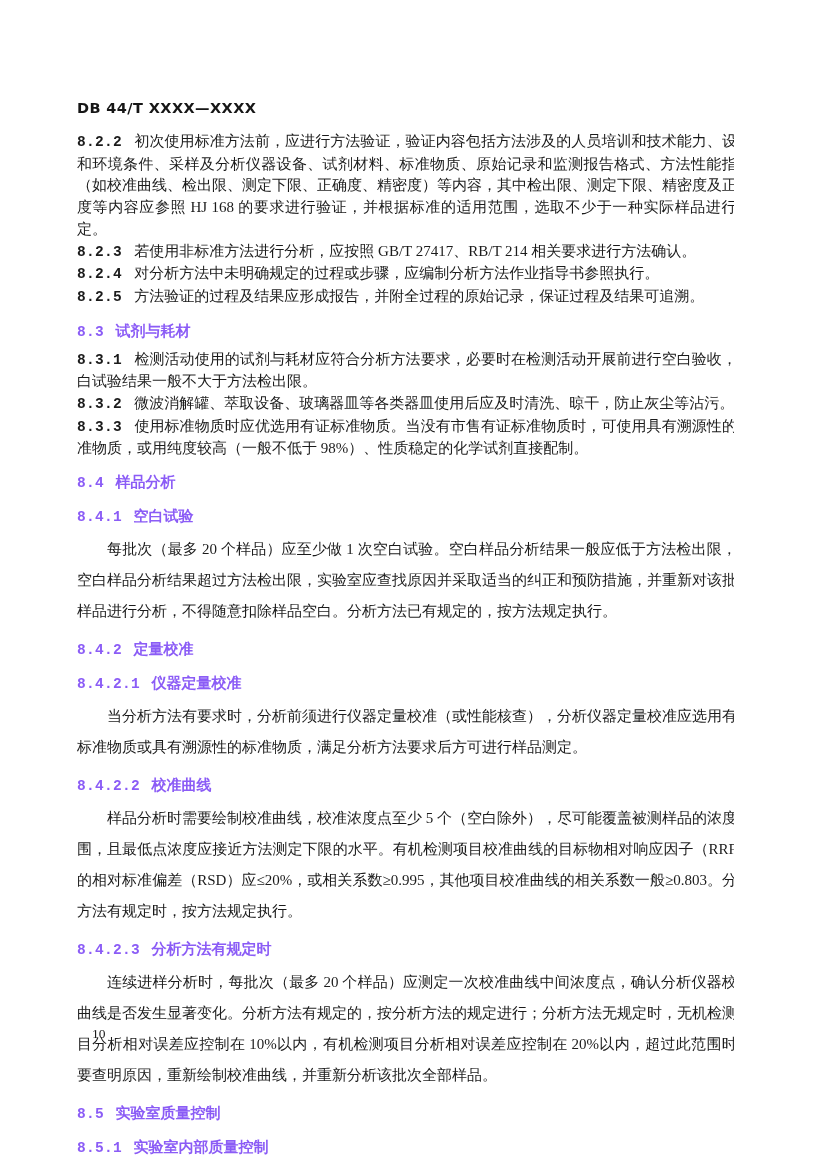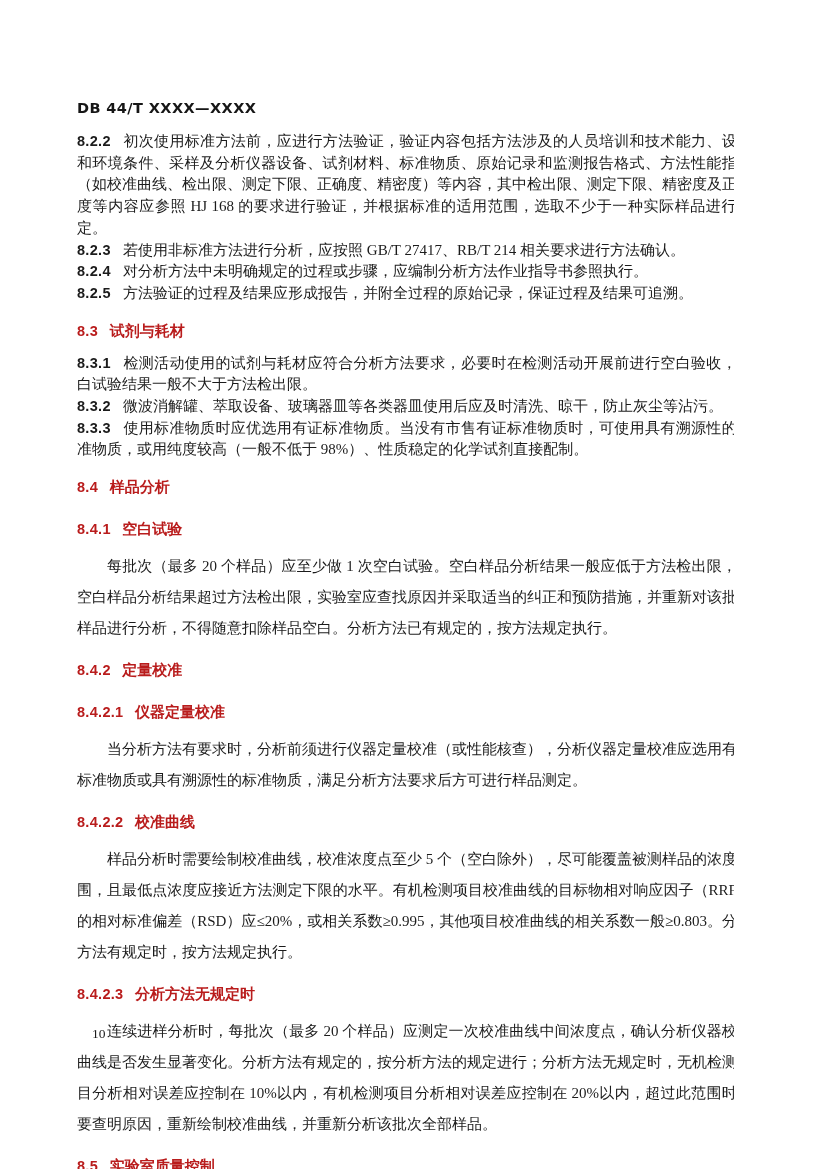--- a/index.html
+++ b/index.html
@@ -31,33 +31,33 @@
     margin: 0 0 12px 0;
     color: #161616;
   }
   p.clause {
     margin: 0;
     font-size: 15px;
     line-height: 21.7px;
     text-align: justify;
   }
   .cnum {
-    font-family: Liberation Sans, sans-serif;
+    font-family: Liberation Mono, monospace;
     font-weight: 700;
     font-size: 14.5px;
     margin-right: 0.85em;
     letter-spacing: 0.3px;
   }
   .hd {
     font-family: "DejaVu Sans", "Liberation Sans", sans-serif;
     font-weight: 700;
     font-size: 15px;
-    line-height: 31px;
+    line-height: 22px;
     margin: 11px 0 6px 0;
-    color: #b91c1c;
+    color: #8b5cf6;
   }
   .hd .cnum { margin-right: 0.8em; }
   p.indent {
     margin: 6px 0 0 0;
     font-size: 15px;
     line-height: 31px;
     text-align: justify;
     text-indent: 2em;
   }
   .page-number {
@@ -102,21 +102,21 @@
     <h4 class="hd"><span class="cnum">8.4.2</span><span>定量校准</span></h4>
 
     <h5 class="hd"><span class="cnum">8.4.2.1</span><span>仪器定量校准</span></h5>
 
     <p class="indent">当分析方法有要求时，分析前须进行仪器定量校准（或性能核查），分析仪器定量校准应选用有证标准物质或具有溯源性的标准物质，满足分析方法要求后方可进行样品测定。</p>
 
     <h5 class="hd"><span class="cnum">8.4.2.2</span><span>校准曲线</span></h5>
 
     <p class="indent">样品分析时需要绘制校准曲线，校准浓度点至少 5 个（空白除外），尽可能覆盖被测样品的浓度范围，且最低点浓度应接近方法测定下限的水平。有机检测项目校准曲线的目标物相对响应因子（RRF）的相对标准偏差（RSD）应≤20%，或相关系数≥0.995，其他项目校准曲线的相关系数一般≥0.803。分析方法有规定时，按方法规定执行。</p>
 
-    <h5 class="hd"><span class="cnum">8.4.2.3</span><span>分析方法无规定时</span></h5>
+    <h5 class="hd"><span class="cnum">8.4.2.3</span><span>分析方法有规定时</span></h5>
 
     <p class="indent">连续进样分析时，每批次（最多 20 个样品）应测定一次校准曲线中间浓度点，确认分析仪器校准曲线是否发生显著变化。分析方法有规定的，按分析方法的规定进行；分析方法无规定时，无机检测项目分析相对误差应控制在 10%以内，有机检测项目分析相对误差应控制在 20%以内，超过此范围时需要查明原因，重新绘制校准曲线，并重新分析该批次全部样品。</p>
 
     <h3 class="hd"><span class="cnum">8.5</span><span>实验室质量控制</span></h3>
 
     <h4 class="hd"><span class="cnum">8.5.1</span><span>实验室内部质量控制</span></h4>
 
     <h5 class="hd"><span class="cnum">8.5.1.1</span><span>精密度控制</span></h5>
 
   </div>

